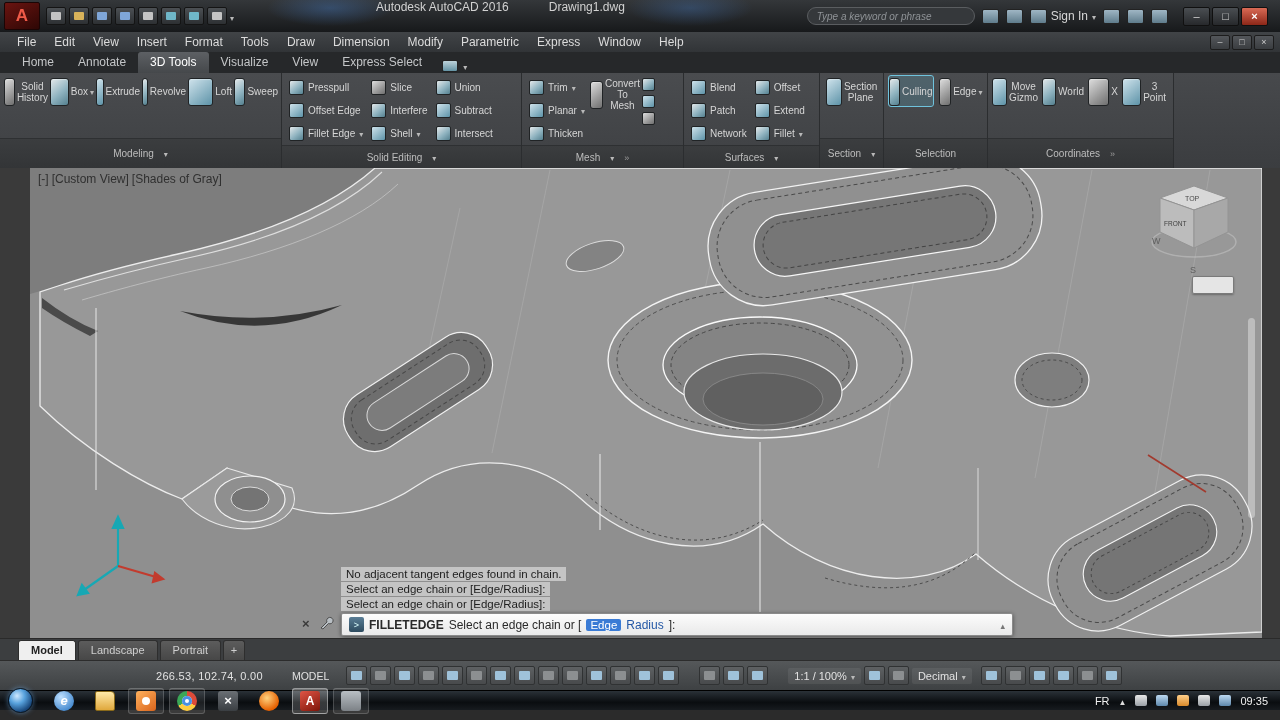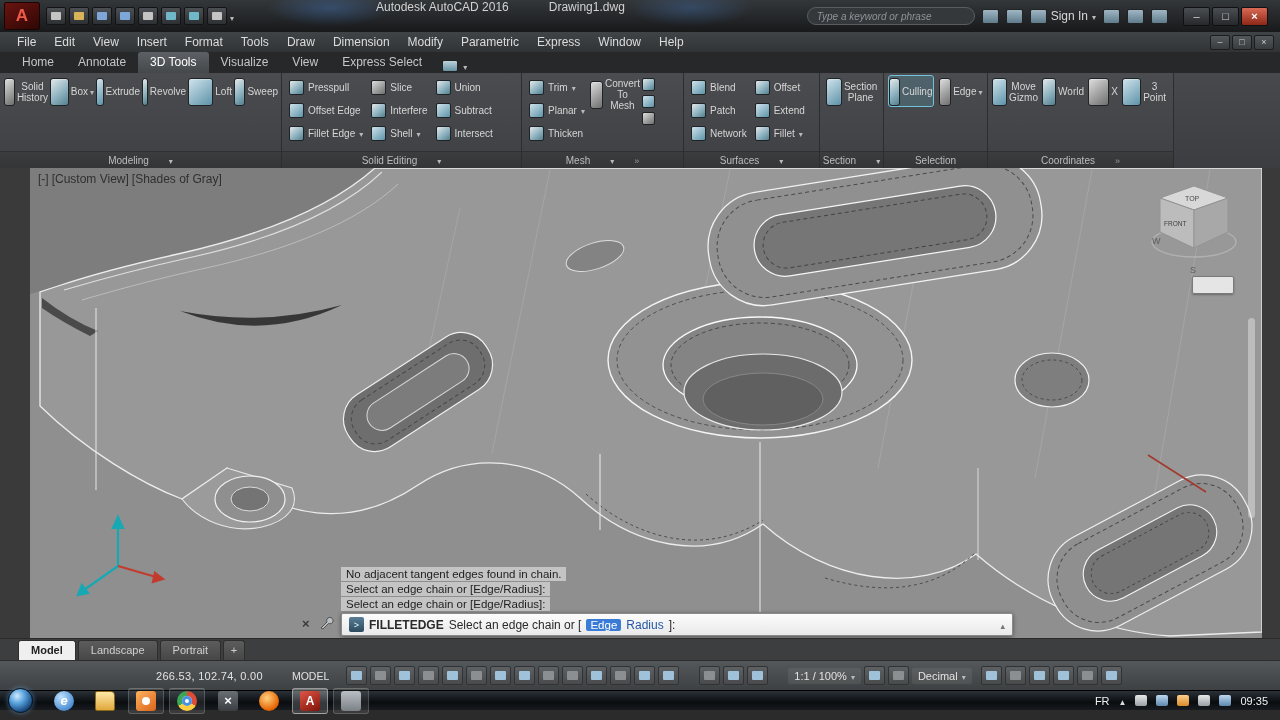--- a/index.html
+++ b/index.html
@@ -52,21 +52,21 @@
     display:flex; align-items:flex-end; padding-left:10px; font-size:12px; color:#c4c6c8; z-index:28; }
   .rtab { padding:3px 12px 4px; }
   .rtab.active { background:linear-gradient(#5d6064,#45484b); color:#fff; border-radius:3px 3px 0 0; }
   .rtab-extras { display:flex; align-items:center; gap:5px; margin-left:8px; }
   .cam-ic { width:16px; height:12px; border-radius:2px; background:linear-gradient(#bcd2da,#6493a4); border:1px solid #222; }
 
   .ribbon-body { position:absolute; top:73px; left:0; right:0; height:95px; display:flex;
     background:linear-gradient(#47494c,#3b3d40); color:#d6d6d6; z-index:27; }
   .panel { display:flex; flex-direction:column; border-right:1px solid #2b2d2f; background:linear-gradient(#4a4c4f,#3e4043); }
   .panel-body { flex:1; display:flex; align-items:flex-start; padding:3px 4px 0; gap:2px; }
-  .panel-label { height:17px; display:flex; align-items:center; justify-content:center; gap:20px;
+  .panel-label { height:30px; display:flex; align-items:center; justify-content:center; gap:10px;
     font-size:10px; color:#bdbdbd; background:linear-gradient(#3b3d3f,#333537); border-top:1px solid #2e3032; }
   .panel-spacer { flex:1; background:linear-gradient(#47494c,#3b3d40); }
   .chev::after { content:"»"; font-size:9px; color:#9a9a9a; }
 
   .rlg { width:44px; display:flex; flex-direction:row; align-items:center; gap:2px; padding-top:2px;
     font-size:10px; line-height:1.12; text-align:center; border-radius:2px; }
   .rlg.active { background:rgba(100,180,210,.22); outline:1px solid #6fc3dd; }
   .rcol { display:flex; flex-direction:column; }
   .rsm { display:flex; align-items:center; gap:4px; height:23px; padding:0 3px; font-size:10px; white-space:nowrap; }
   .ic28 { width:28px; height:28px; border:1px solid #202325; border-radius:3px;

